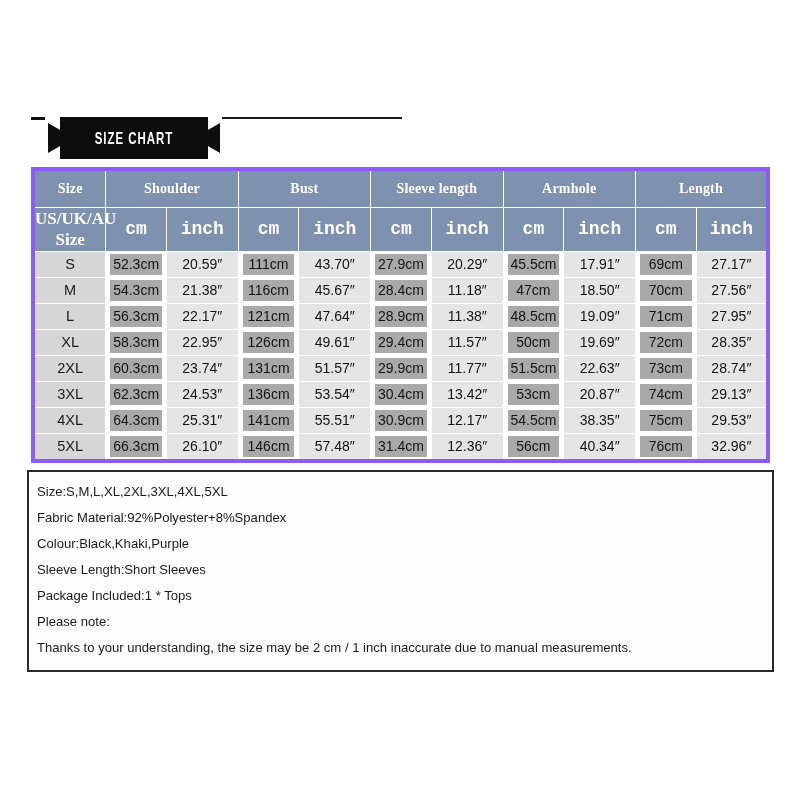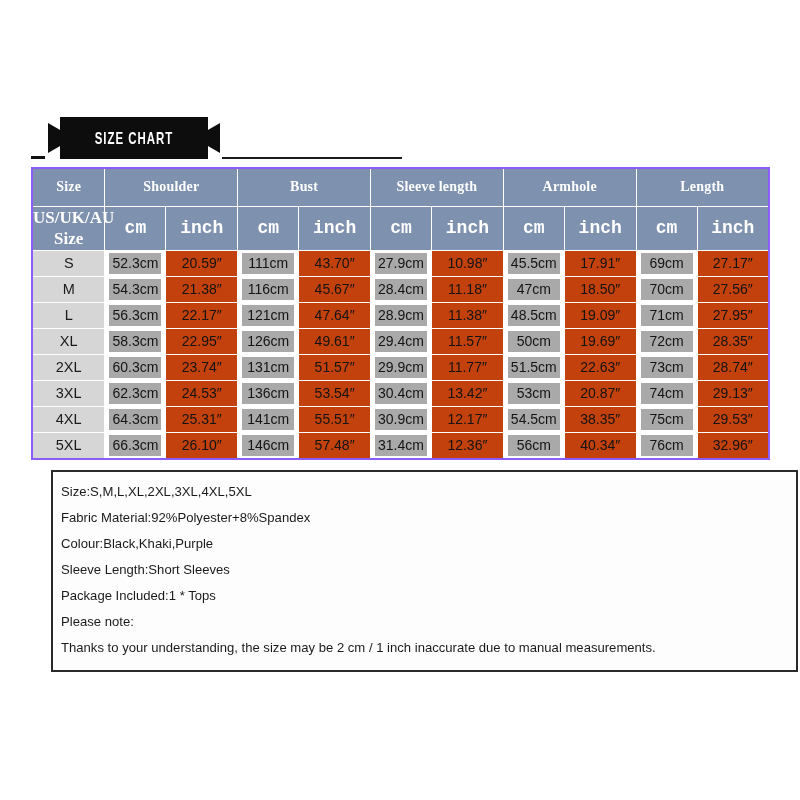--- a/index.html
+++ b/index.html
@@ -9,21 +9,21 @@
     background: #ffffff;
     font-family: "Liberation Sans", sans-serif;
   }
   #page { position: relative; width: 800px; height: 800px; overflow: hidden; background:#fff; }
 
   
   .banner-row {
     position: absolute;
     left: 31px; top: 117px;
     width: 739px; height: 42px;
-    display: flex; align-items: flex-end;
+    display: flex; align-items: flex-start;
   }
   .banner-dash {
     width: 14px; height: 3px; background: #111; margin-right: 5px; flex: none;
   }
   .ribbon {
     position: relative; flex: none;
     height: 42px;
     display: flex; align-items: center; justify-content: center;
     background: #0d0d0d;
     padding: 0 26px;
@@ -50,21 +50,21 @@
     width: 180px; margin-left: 14px; flex: none;
   }
 
   
   .chart-table {
     position: absolute;
     left: 31px; top: 167px;
     width: 739px;
     border-collapse: collapse;
     table-layout: fixed;
-    border: 2px solid #8b5cf6;
+    border: 4px solid #8b5cf6;
   }
   .chart-table th, .chart-table td {
     border: 1px solid #ffffff;
     text-align: center;
     vertical-align: middle;
     padding: 0;
   }
   .hdr-group, .hdr-sub, .hdr-size {
     background: #7e91ae;
     color: #ffffff;
@@ -89,33 +89,32 @@
     font-family: "Liberation Sans", sans-serif;
   }
   .cell-cm { background: #ffffff; }
   .cell-cm span {
     display: block;
     background: #a9a9a9;
     margin: 2px 4px;
     padding: 2px 0 3px;
   }
   .cell-in {
-    background: #c2410c;
+    background: #e5e5e5;
   }
   .cell-in span { display:block; padding: 2px 0 3px; }
 
   
   .notes {
     position: absolute;
     left: 27px; top: 470px;
     width: 747px; height: 202px;
     border: 2px solid #2a2a2a;
     background: #fdfdfd;
     padding: 9px 0 0 8px;
-    margin-left: 24px;
   }
   .notes p {
     margin: 0 0 5px 0;
     font-size: 13.5px;
     color: #1a1a1a;
     line-height: 21px;
     font-family: "Liberation Sans", sans-serif;
     transform: scaleX(0.97);
     transform-origin: left center;
     white-space: nowrap;
@@ -186,21 +185,21 @@
           <td class="cell-cm">
             <span>111cm</span>
           </td>
           <td class="cell-in">
             <span>43.70″</span>
           </td>
           <td class="cell-cm">
             <span>27.9cm</span>
           </td>
           <td class="cell-in">
-            <span>10.98″</span>
+            <span>20.29″</span>
           </td>
           <td class="cell-cm">
             <span>45.5cm</span>
           </td>
           <td class="cell-in">
             <span>17.91″</span>
           </td>
           <td class="cell-cm">
             <span>69cm</span>
           </td>

